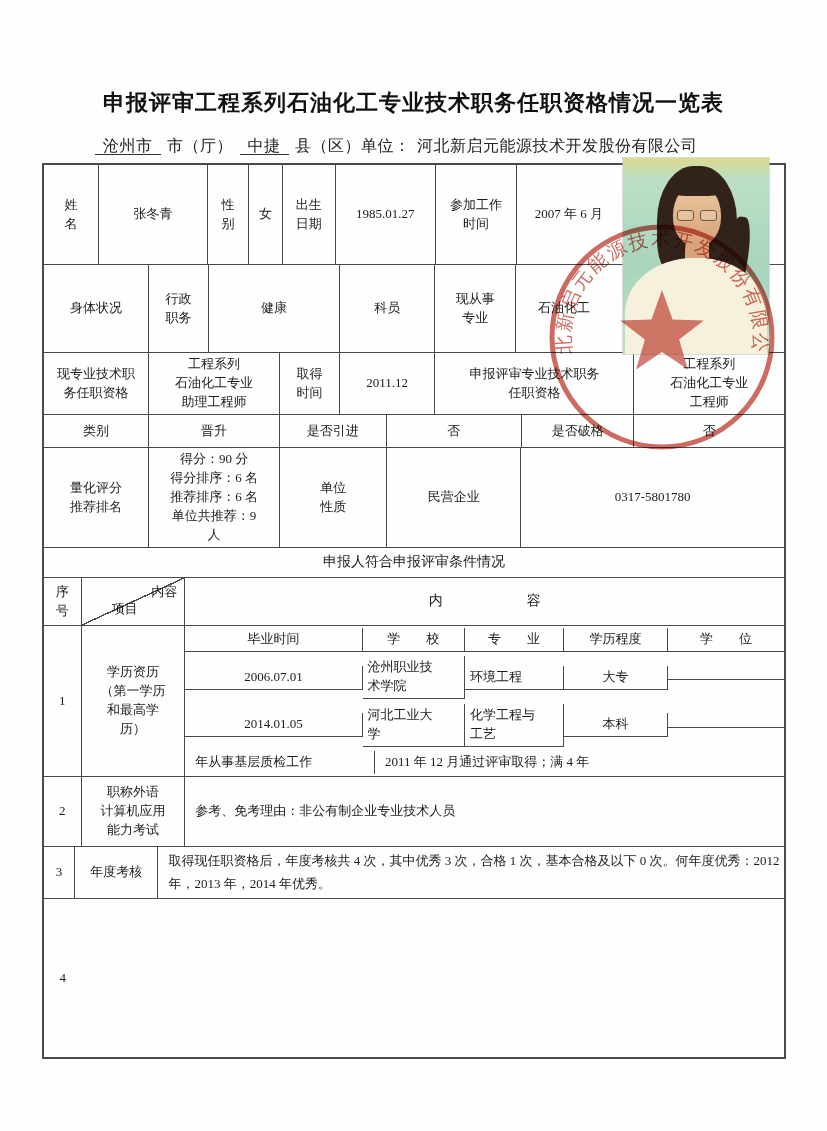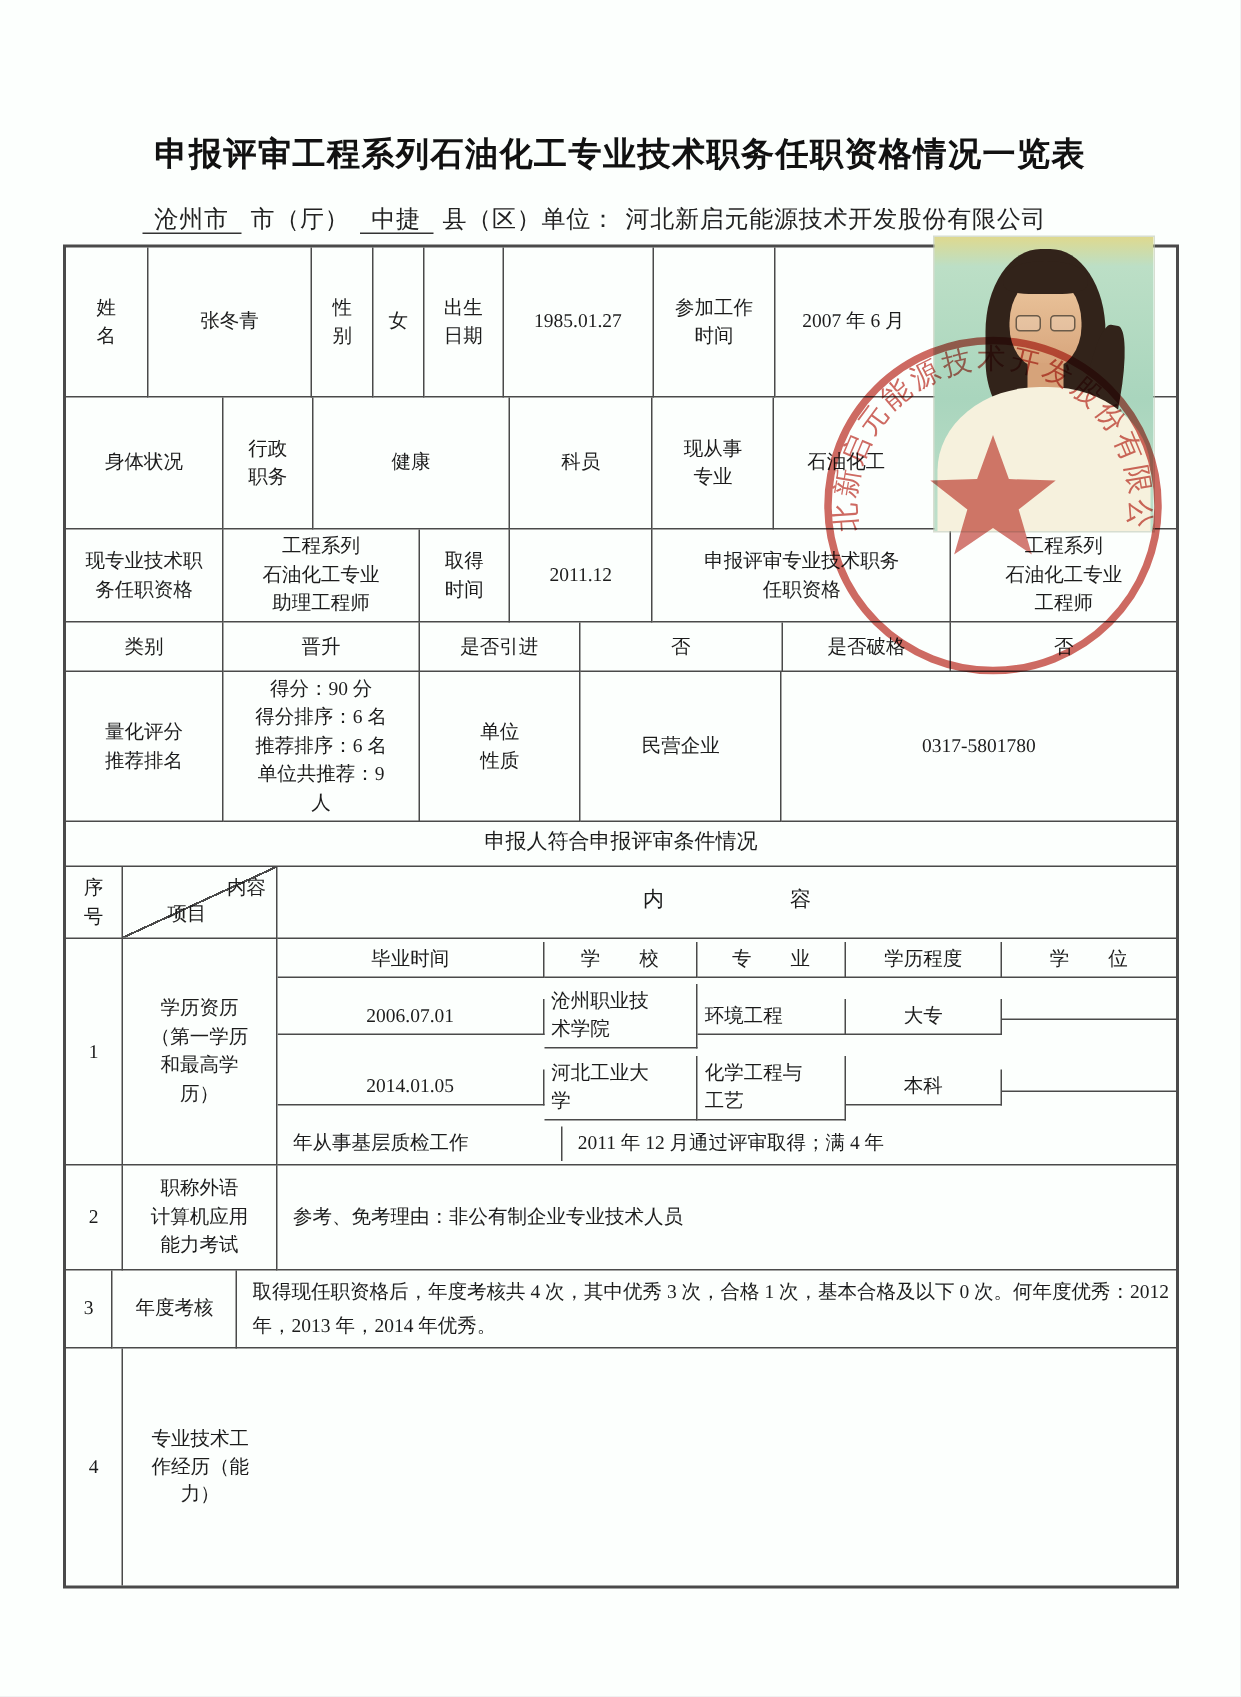--- a/index.html
+++ b/index.html
@@ -223,23 +223,20 @@
     </div>
 
     <div class="trow" style="height:52px">
       <div class="cell w5-1">3</div>
       <div class="cell w14-0">年度考核</div>
       <div class="cell grow al" style="line-height:1.7">取得现任职资格后，年度考核共 4 次，其中优秀 3 次，合格 1 次，基本合格及以下 0 次。何年度优秀：2012 年，2013 年，2014 年优秀。</div>
     </div>
 
     <div class="trow" style="height:158px">
       <div class="cell w5-1">4</div>
-      <div class="cell w14-0">专业技术工
-作经历（能
-力）</div>
     </div>
 
   </div>
 
   <div class="photo">
     <div class="hair"></div>
     <div class="strand"></div>
     <div class="face"></div>
     <div class="fringe"></div>
     <div class="neck"></div>

